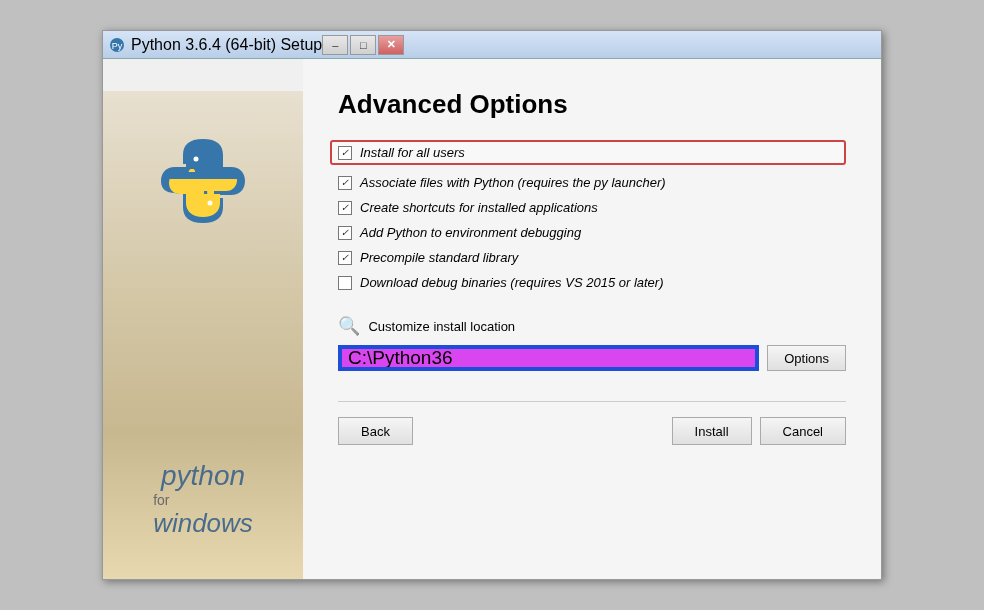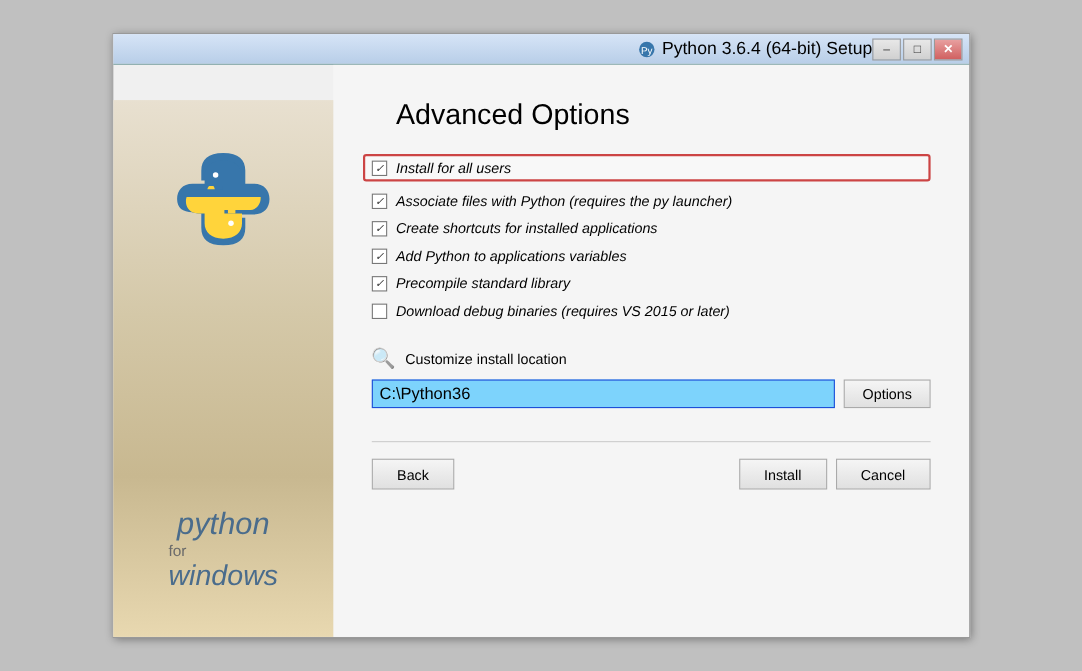--- a/index.html
+++ b/index.html
@@ -20,21 +20,21 @@
       width: 780px;
       background: #f0f0f0;
       border: 1px solid #999;
       box-shadow: 2px 2px 8px rgba(0,0,0,0.4);
     }
 
     .titlebar {
       background: linear-gradient(to bottom, #d6e4f7, #b8cee8);
       display: flex;
       align-items: center;
-      justify-content: flex-end;
+      justify-content: flex-start;
       padding: 0 6px;
       border-bottom: 1px solid #8aa;
       height: 28px;
     }
 
     .titlebar-left {
       display: flex;
       align-items: center;
       gap: 6px;
     }
@@ -128,24 +128,23 @@
     }
 
     .main-content {
       flex: 1;
       padding: 30px 35px 20px 35px;
       background: #f5f5f5;
     }
 
     .page-title {
       font-size: 26px;
-      font-weight: 400;
+      font-weight: 700;
       color: #000;
       margin-bottom: 20px;
-      margin-left: 22px;
     }
 
     .options-list {
       list-style: none;
       margin-bottom: 25px;
       font-style: italic;
     }
 
     .options-list li {
       display: flex;
@@ -205,24 +204,24 @@
 
     .install-path-row {
       display: flex;
       gap: 8px;
       align-items: center;
     }
 
     .path-input {
       flex: 1;
       height: 26px;
-      border: 1px solid #1d4ed8;
-      background: #7dd3fc;
+      border: 4px solid #1d4ed8;
+      background: #d946ef;
       padding: 0 6px;
-      font-size: 15px;
+      font-size: 19px;
       font-family: inherit;
     }
 
     .browse-btn {
       height: 26px;
       padding: 0 16px;
       background: linear-gradient(to bottom, #f5f5f5, #e0e0e0);
       border: 1px solid #aaa;
       cursor: pointer;
       font-size: 13px;
@@ -334,21 +333,21 @@
           <li>
             <div class="checkbox checked"></div>
             <span>Associate files with Python (requires the py launcher)</span>
           </li>
           <li>
             <div class="checkbox checked"></div>
             <span>Create shortcuts for installed applications</span>
           </li>
           <li>
             <div class="checkbox checked"></div>
-            <span>Add Python to applications variables</span>
+            <span>Add Python to environment debugging</span>
           </li>
           <li>
             <div class="checkbox checked"></div>
             <span>Precompile standard library</span>
           </li>
           <li>
             <div class="checkbox"></div>
             <span>Download debug binaries (requires VS 2015 or later)</span>
           </li>
         </ul>

